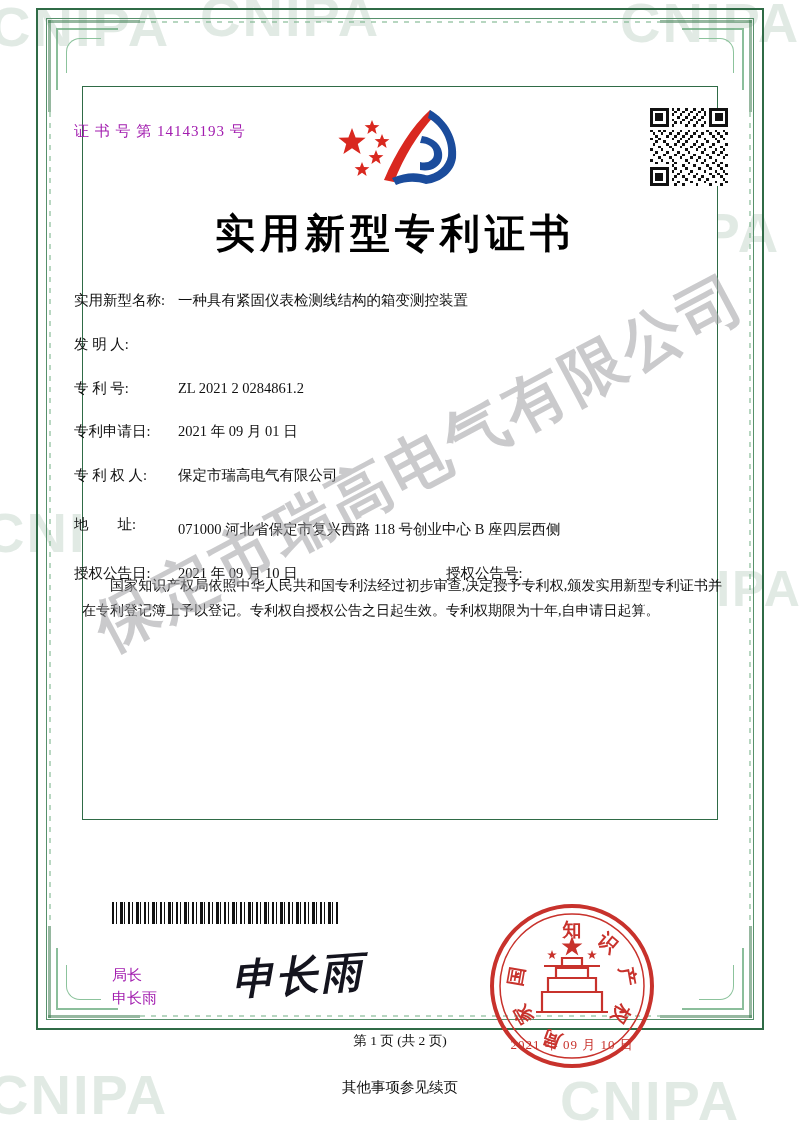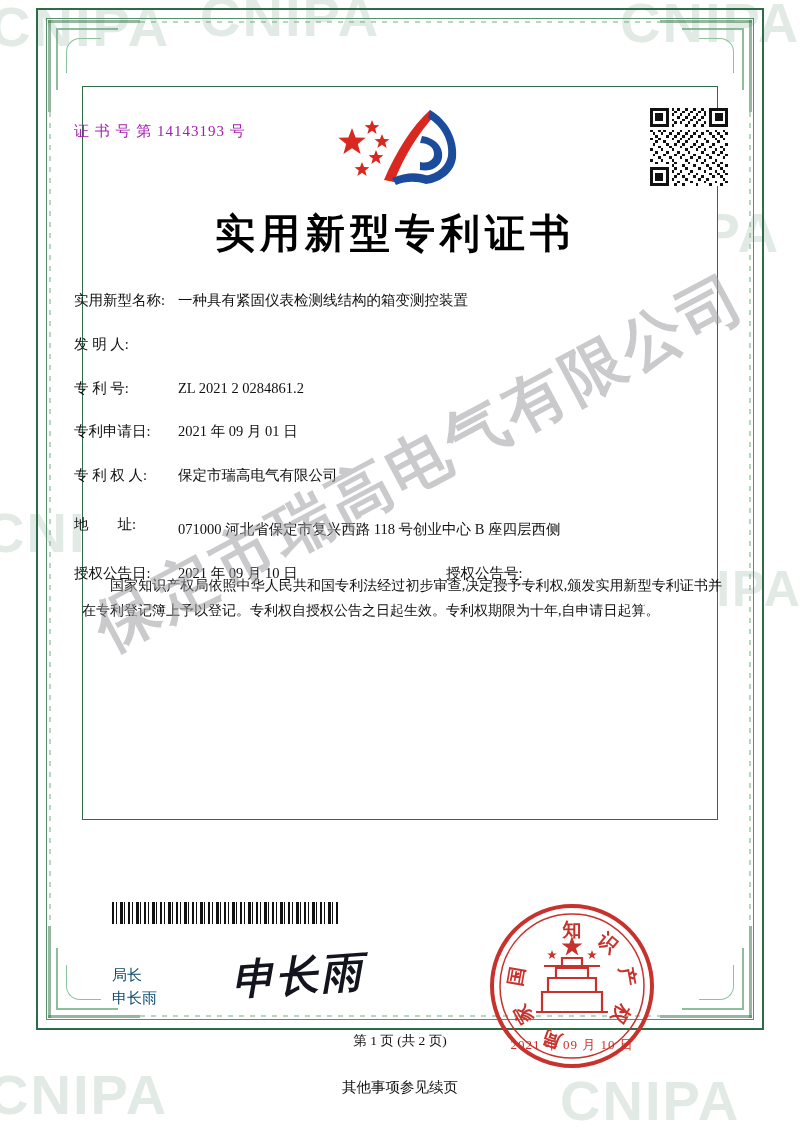--- a/index.html
+++ b/index.html
@@ -217,21 +217,21 @@
       repeating-linear-gradient(90deg,
         #111 0 2px, #fff 2px 4px, #111 4px 5px, #fff 5px 8px,
         #111 8px 11px, #fff 11px 12px, #111 12px 13px, #fff 13px 16px);
   }
   .sig-block {
     position: absolute;
     left: 66px;
     top: 66px;
     font-size: 15px;
     line-height: 1.55;
-    color: #0c4a6e;
+    color: #a21caf;
   }
   .sig-script {
     position: absolute;
     left: 186px;
     top: 50px;
     font-family: "DejaVu Serif", serif;
     font-size: 42px;
     font-style: italic;
     font-weight: bold;
     color: #14141e;

